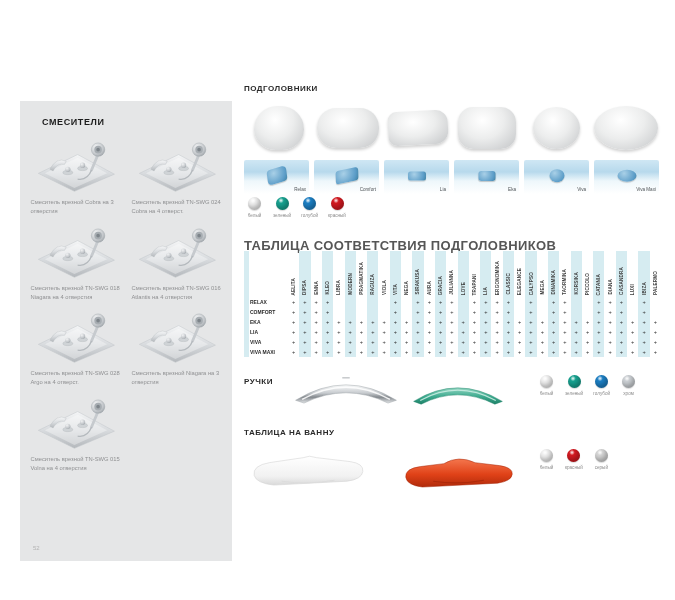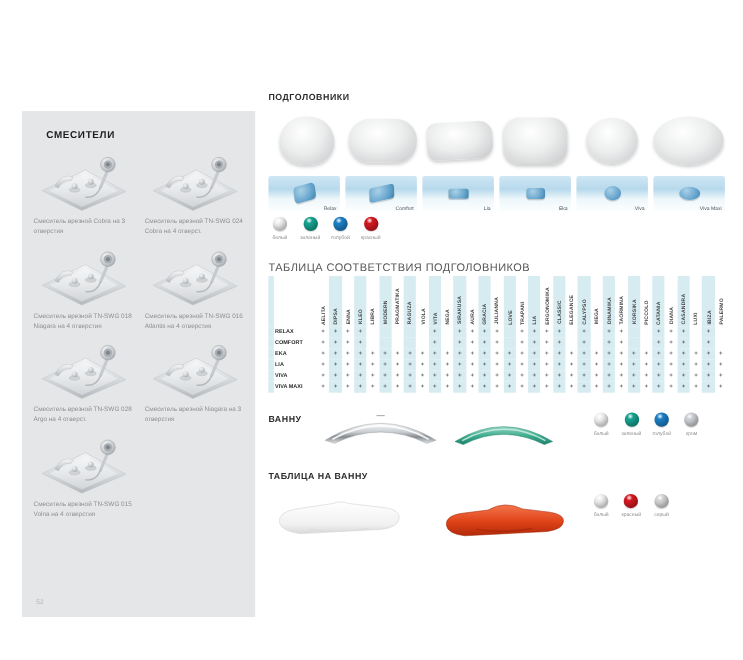--- a/index.html
+++ b/index.html
@@ -45,21 +45,21 @@
   #hr-legend{left:246px;top:197px;}
   #h-legend{left:538px;top:375px;}
   #s-legend{left:538px;top:449px;}
   .leg-item{display:flex;flex-direction:column;align-items:center;gap:3px;min-width:17px;}
   .ball{position:relative;width:13px;height:13px;border-radius:50%;box-shadow:inset -2px -3px 4px rgba(0,0,0,.28),0 1px 1px rgba(0,0,0,.15);}
   .ball::after{content:'';position:absolute;left:16%;top:8%;width:46%;height:42%;border-radius:50%;
         background:radial-gradient(circle,rgba(255,255,255,.95),rgba(255,255,255,0) 72%);}
   .leg-label{font-size:4.6px;color:#8c8c8c;white-space:nowrap;}
 
   
-  #compat-title{position:absolute;left:244px;top:238px;font-size:10px;font-weight:400;letter-spacing:.4px;color:#565656;}
+  #compat-title{position:absolute;left:244px;top:238px;font-size:13px;font-weight:700;letter-spacing:.4px;color:#565656;}
   #compat-table{position:absolute;left:244px;top:251px;width:417px;display:grid;}
   .stripe{background:#d6ecf1;}
   .th{height:46px;display:flex;justify-content:center;align-items:flex-end;overflow:visible;}
   .thx{writing-mode:vertical-rl;transform:rotate(180deg);white-space:nowrap;font-size:4.6px;font-weight:700;color:#3e3e3e;letter-spacing:.2px;padding-top:2px;}
   .tl{font-size:5px;font-weight:700;color:#2a2a2a;line-height:10px;white-space:nowrap;padding-left:1px;}
   .td{font-size:5.6px;color:#333;text-align:center;line-height:10px;}
 
   
   #handles-title{position:absolute;left:244px;top:377px;font-size:8px;font-weight:700;letter-spacing:.5px;color:#2b2b2b;}
   #handle-chrome{position:absolute;left:290px;top:374px;width:112px;height:32px;}
@@ -546,21 +546,21 @@
       <div class="td stripe">+</div>
       <div class="td">+</div>
       <div class="td stripe">+</div>
       <div class="td">+</div>
       <div class="td stripe">+</div>
       <div class="td">+</div>
       <div class="td stripe">+</div>
       <div class="td">+</div>
     </div>
 
-  <div id="handles-title">ВАННУ</div>
+  <div id="handles-title">РУЧКИ</div>
   <svg id="handle-chrome" viewBox="0 0 120 34">
     <path d="M6,28 Q60,-5 114,28 L105,31 Q60,9 15,31 Z" fill="url(#gchromeH)" stroke="#9aa0a5" stroke-width="0.5"></path>
     <path d="M13,27 Q60,1 107,27" stroke="#ffffff" stroke-width="1.6" fill="none" opacity="0.85"></path>
     <line x1="56" y1="4" x2="64" y2="4" stroke="#8d9398" stroke-width="0.8"></line>
   </svg>
   <svg id="handle-green" viewBox="0 0 105 30">
     <path d="M5,24 Q52,-5 100,24 L92,27 Q52,7 13,27 Z" fill="url(#ggreenH)" stroke="#1f8168" stroke-width="0.5"></path>
     <path d="M12,23 Q52,1 93,23" stroke="#c8ece1" stroke-width="1.4" fill="none" opacity="0.9"></path>
   </svg>
   <div id="h-legend" class="legend">

